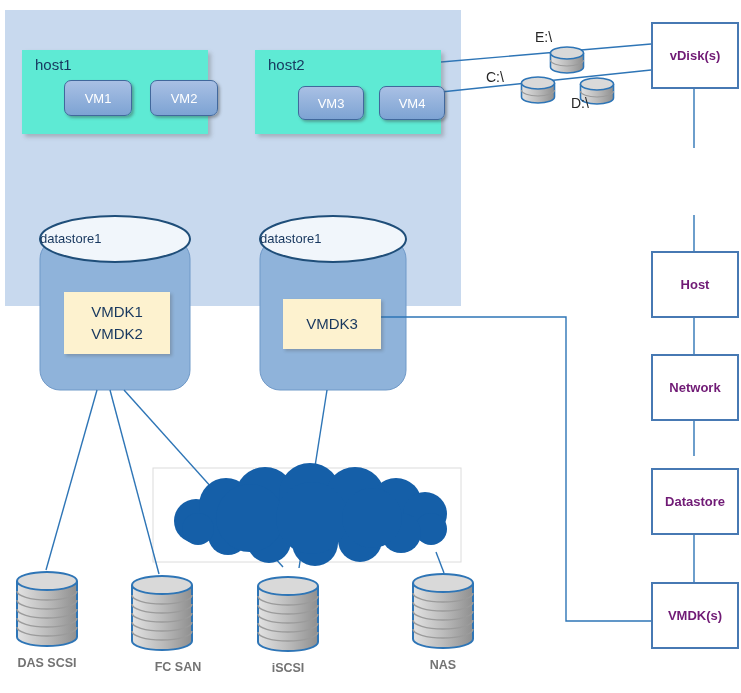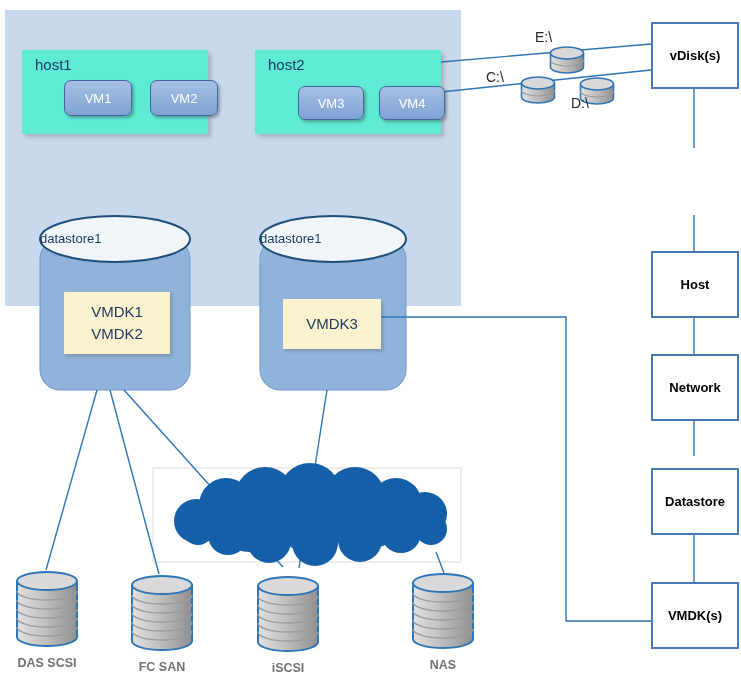--- a/index.html
+++ b/index.html
@@ -34,21 +34,21 @@
   .ds2-label{left:260px;top:231px;width:146px;}
   .vmdk-box{
     position:absolute;background:#fdf2cf;color:#17375e;font-size:15px;
     display:flex;flex-direction:column;align-items:center;justify-content:center;
     box-shadow:2px 2px 3px rgba(80,80,80,.3);line-height:1.5;
   }
   .vmdk1{left:64px;top:292px;width:106px;height:62px;}
   .vmdk2{left:283px;top:299px;width:98px;height:50px;}
   .stack-box{
     position:absolute;left:651px;width:88px;height:67px;background:#ffffff;
-    border:2px solid #4779b3;color:#000000;font-weight:bold;font-size:13px;
+    border:2px solid #4779b3;color:#701a75;font-weight:bold;font-size:13px;
     display:flex;align-items:center;justify-content:center;box-sizing:border-box;
   }
   .drive-label{position:absolute;font-size:14px;color:#262626;}
   .cloud-label{
     position:absolute;left:230px;top:501px;width:160px;text-align:center;
     color:#ffffff;font-size:18px;
   }
   .storage-label{
     position:absolute;width:80px;text-align:center;font-weight:bold;
     color:#737373;font-size:12.5px;
@@ -176,17 +176,17 @@
   <div class="drive-label" style="left:571px;top:95px">D:\</div>
 
   <div class="stack-box" style="top:22px">vDisk(s)</div>
   <div class="stack-box" style="top:251px">Host</div>
   <div class="stack-box" style="top:354px">Network</div>
   <div class="stack-box" style="top:468px">Datastore</div>
   <div class="stack-box" style="top:582px">VMDK(s)</div>
 
 
   <div class="storage-label" style="left:7px;top:656px">DAS SCSI</div>
-  <div class="storage-label" style="left:122px;top:660px">FC SAN</div>
+  <div class="storage-label" style="left:138px;top:660px">FC SAN</div>
   <div class="storage-label" style="left:248px;top:661px">iSCSI</div>
   <div class="storage-label" style="left:403px;top:658px">NAS</div>
 
 </div>
 
 </body></html>

